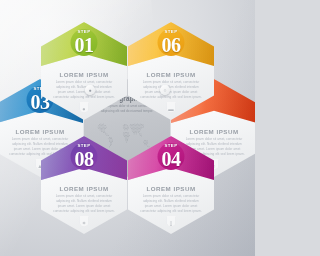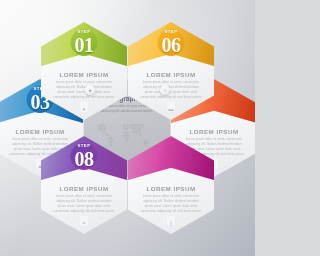--- a/index.html
+++ b/index.html
@@ -402,20 +402,24 @@
       <div class="tag"></div>
         <div class="glyph">✶</div>
     </div>
   </div>
 
   <div class="hex" style="left:128px;top:136px;z-index:25;">
     <div class="body"></div>
     <div class="cap c04">
         <div class="sheen"></div>
       </div>
+    <div class="disc d04">
+      <div class="steplabel">STEP</div>
+      <div class="num">04</div>
+    </div>
     <div class="title">LOREM IPSUM</div>
     <div class="para">Lorem ipsum dolor sit amet, consectetur adipiscing elit. Nullam eleifend interdum ipsum amet. Lorem ipsum dolor amet consectetur adipiscing elit sed lorem ipsum.</div>
     <div class="ficon">
       <div class="tag"></div>
         <div class="glyph">▯</div>
     </div>
   </div>
 
   <div class="badge" style="left:85px;top:85px;">●</div>
   <div class="badge" style="left:160px;top:85px;">○</div>

